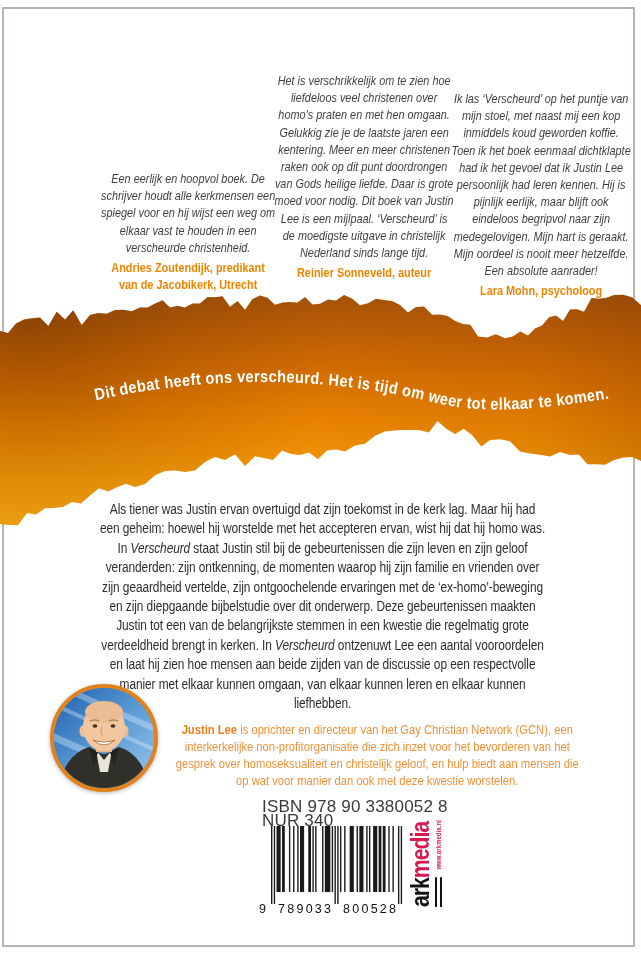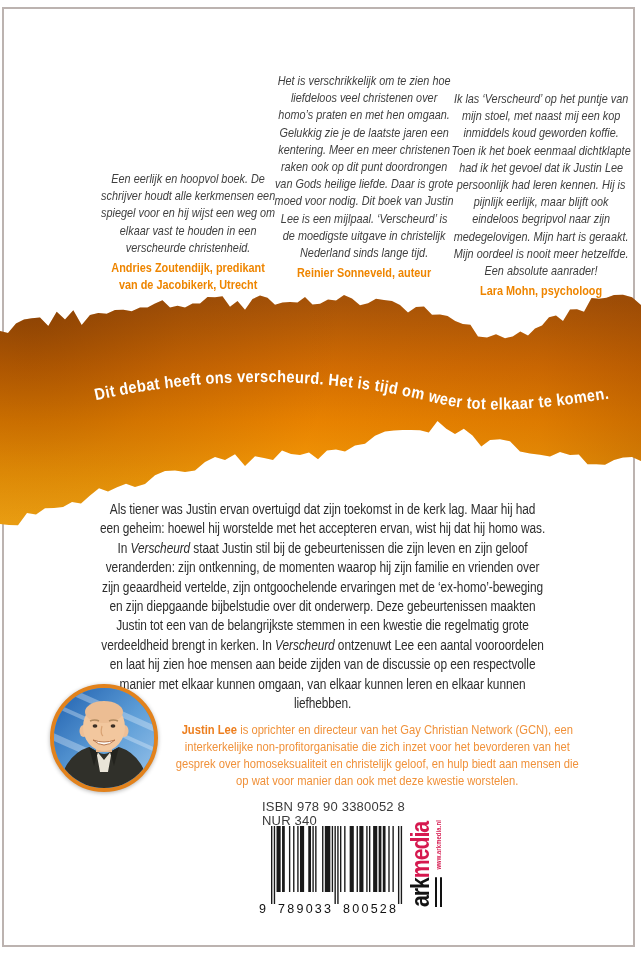--- a/index.html
+++ b/index.html
@@ -41,21 +41,21 @@
   }
   .photo svg{display:block;}
   .bio{
     position:absolute;left:169px;top:708px;width:490px;
     font-size:13.2px;line-height:17px;color:var(--bio,#f0913a);text-align:center;
     transform:scaleX(.85);transform-origin:0 0;
   }
   .bio .seg-bold{font-weight:bold;color:var(--bio-name,#ed7f1f);}
   
   .isbn{
-    position:absolute;left:262px;top:800px;font-size:13px;line-height:13.5px;
+    position:absolute;left:262px;top:800px;font-size:17px;line-height:13.5px;
     color:#3a3a3a;letter-spacing:.2px;
   }
   #barcode-svg{position:absolute;left:257px;top:826px;}
   .bc-digits{font-family:"Liberation Sans",sans-serif;font-size:12.5px;fill:#111;}
   
   .logo{
     position:absolute;left:408px;top:907px;width:86px;height:46px;
     transform:rotate(-90deg);transform-origin:0 0;
   }
   .logo-inner{transform:scaleX(.85);transform-origin:0 0;width:104px;}

